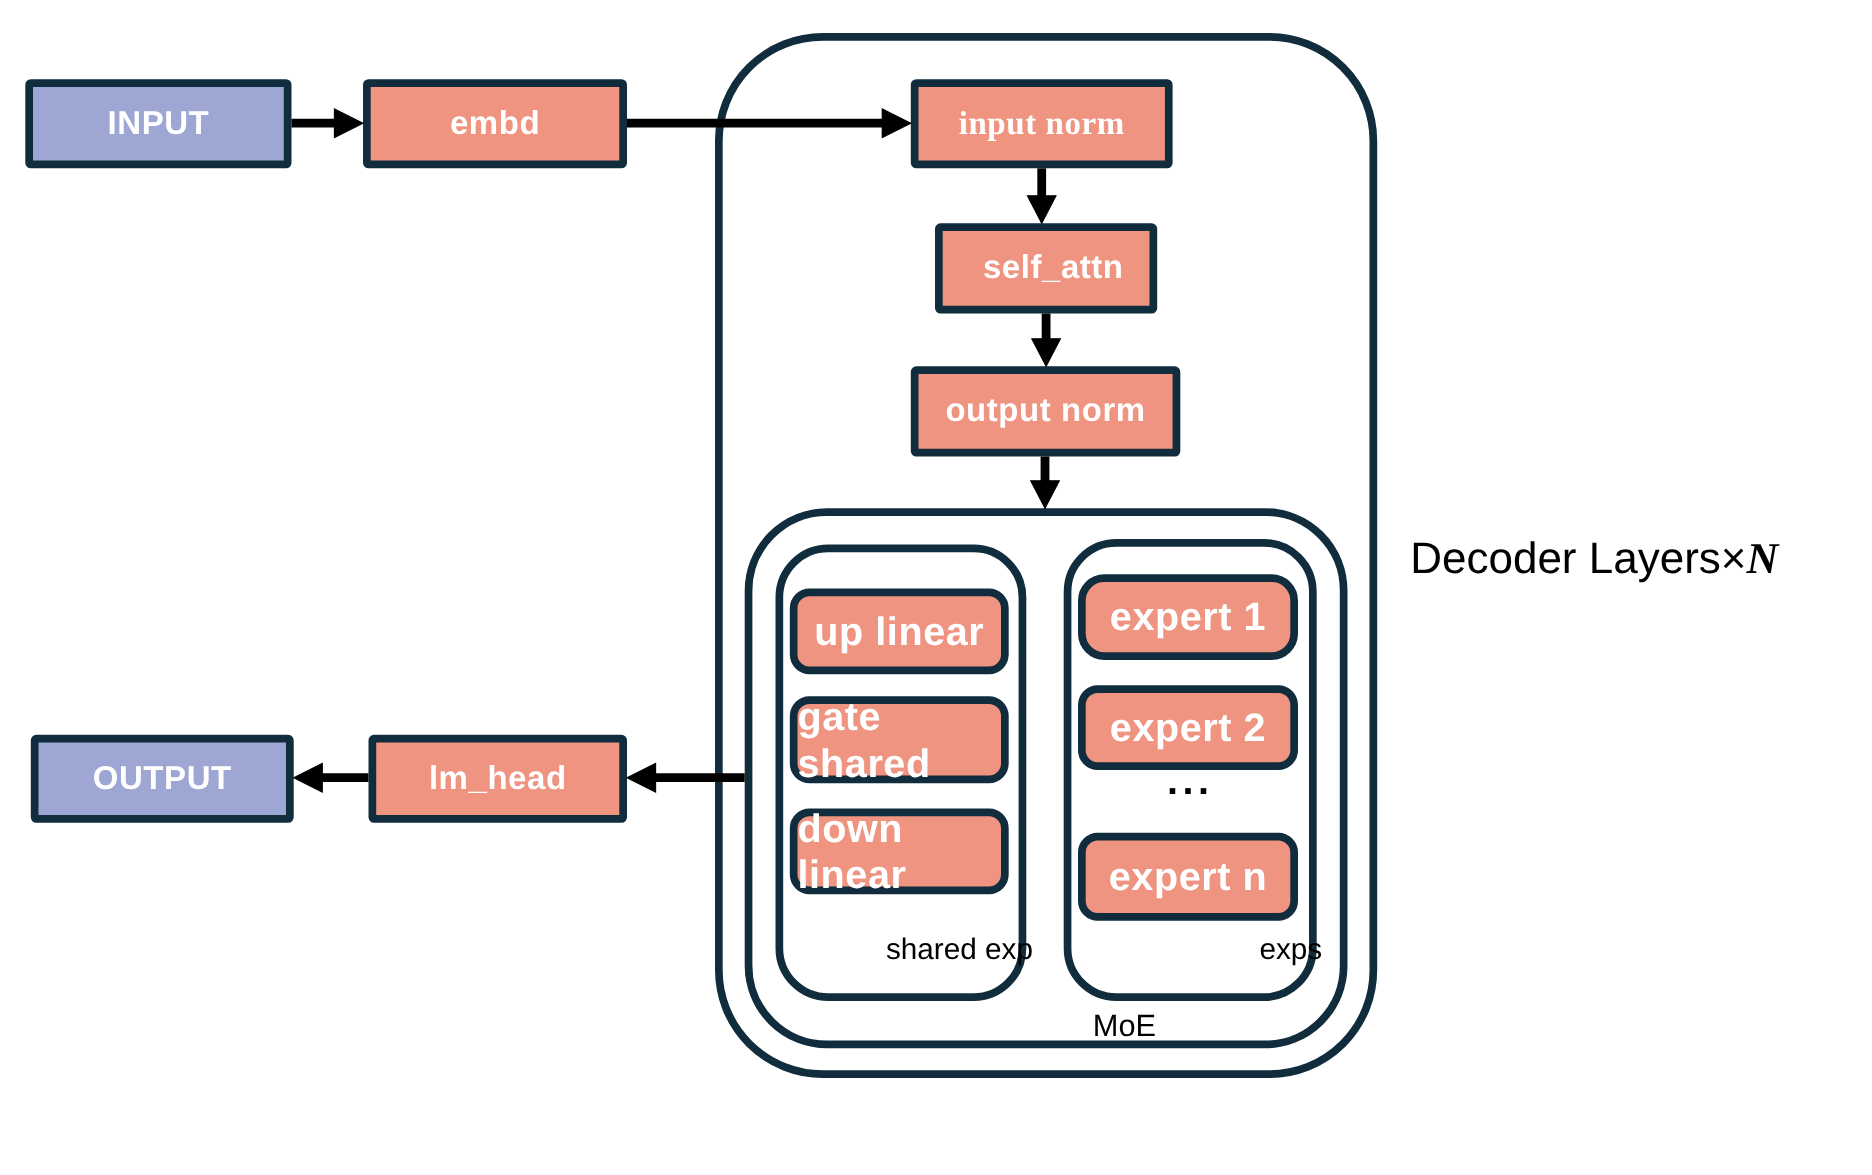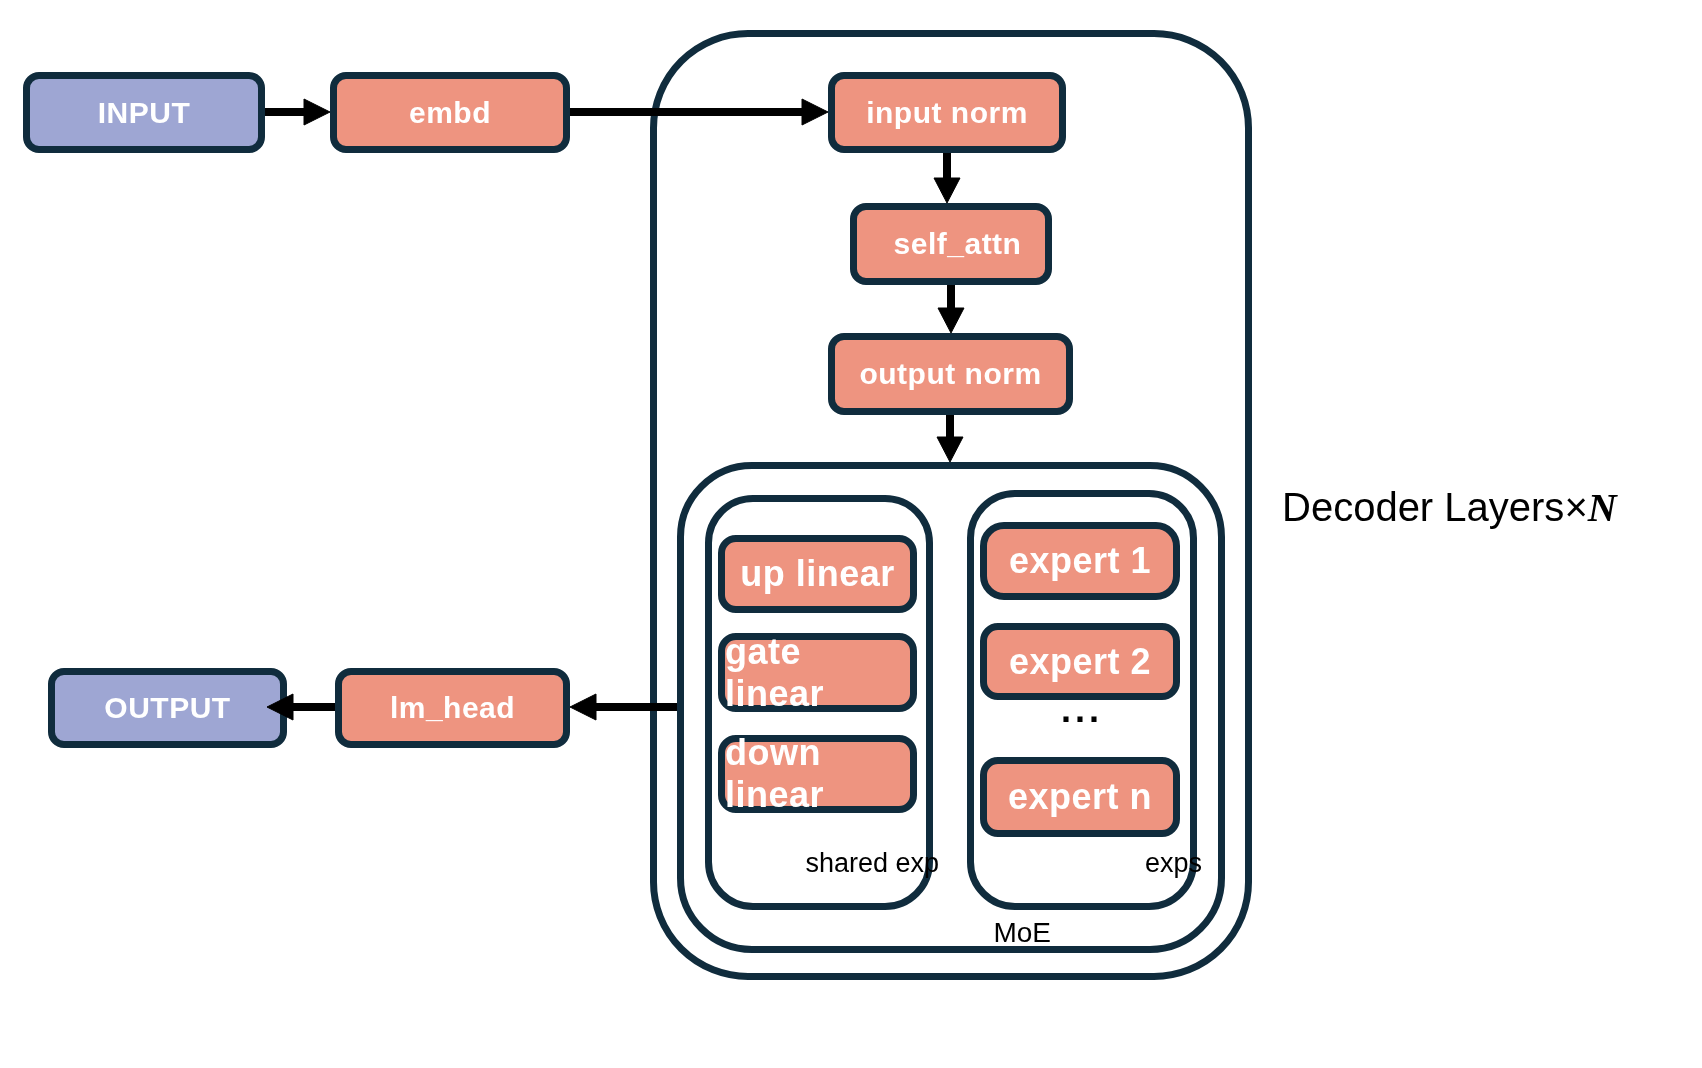--- a/index.html
+++ b/index.html
@@ -11,21 +11,21 @@
     overflow:hidden;
   }
   .container{
     position:absolute;box-sizing:border-box;
     border:7px solid var(--outline-navy,#102C3D);
     background:#fff;
   }
   .node{
     position:absolute;box-sizing:border-box;
     border:7px solid var(--outline-navy,#102C3D);
-    border-radius:16px;
+    border-radius:5px;
     display:flex;align-items:center;justify-content:center;
     color:#fff;font-weight:600;font-size:30px;
     letter-spacing:0.5px;
   }
   .node.inner{font-size:36px;border-radius:18px;}
   .salmon{background:var(--node-salmon,#EE9480);}
   .purple{background:var(--node-purple,#9EA6D3);}
   .glabel{
     position:absolute;color:#000;font-size:27px;
     text-align:right;white-space:nowrap;
@@ -53,28 +53,28 @@
 
 <div class="canvas">
 
   <div class="container" style="left:650px;top:30px;width:602px;height:950px;border-radius:98px;"></div>
   <div class="container" style="left:677px;top:462px;width:548px;height:491px;border-radius:75px;"></div>
   <div class="container" style="left:705px;top:495px;width:228px;height:415px;border-radius:48px;"></div>
   <div class="container" style="left:967px;top:490px;width:230px;height:420px;border-radius:48px;"></div>
 
   <div class="node purple" style="left:23px;top:72px;width:242px;height:81px;">INPUT</div>
   <div class="node salmon" style="left:330px;top:72px;width:240px;height:81px;">embd</div>
-  <div class="node salmon" style="left:828px;top:72px;width:238px;height:81px;">input norm</div>
+  <div class="node salmon" style="left:828px;top:72px;width:238px;height:81px;font-family:Liberation Serif, serif;">input norm</div>
   <div class="node salmon" style="left:850px;top:203px;width:202px;height:82px;padding-left:13px;">self_attn</div>
   <div class="node salmon" style="left:828px;top:333px;width:245px;height:82px;">output norm</div>
-  <div class="node purple" style="left:28px;top:668px;width:239px;height:80px;margin-left:20px;">OUTPUT</div>
+  <div class="node purple" style="left:28px;top:668px;width:239px;height:80px;">OUTPUT</div>
   <div class="node salmon" style="left:335px;top:668px;width:235px;height:80px;">lm_head</div>
 
   <div class="node salmon inner" style="left:718px;top:535px;width:199px;height:78px;">up linear</div>
-  <div class="node salmon inner" style="left:718px;top:633px;width:199px;height:79px;">gate linear</div>
+  <div class="node salmon inner" style="left:718px;top:633px;width:199px;height:79px;">gate shared</div>
   <div class="node salmon inner" style="left:718px;top:735px;width:199px;height:78px;">down linear</div>
 
   <div class="node salmon inner" style="left:980px;top:522px;width:200px;height:78px;border-radius:24px;">expert 1</div>
   <div class="node salmon inner" style="left:980px;top:623px;width:200px;height:77px;">expert 2</div>
   <div class="dots" style="left:1032px;top:700px;width:100px;">...</div>
   <div class="node salmon inner" style="left:980px;top:757px;width:200px;height:80px;">expert n</div>
 
   <div class="glabel" style="left:699px;top:848px;width:240px;">shared exp</div>
   <div class="glabel" style="left:962px;top:848px;width:240px;">exps</div>
   <div class="glabel" style="left:851px;top:917px;width:200px;font-size:28px;">MoE</div>

